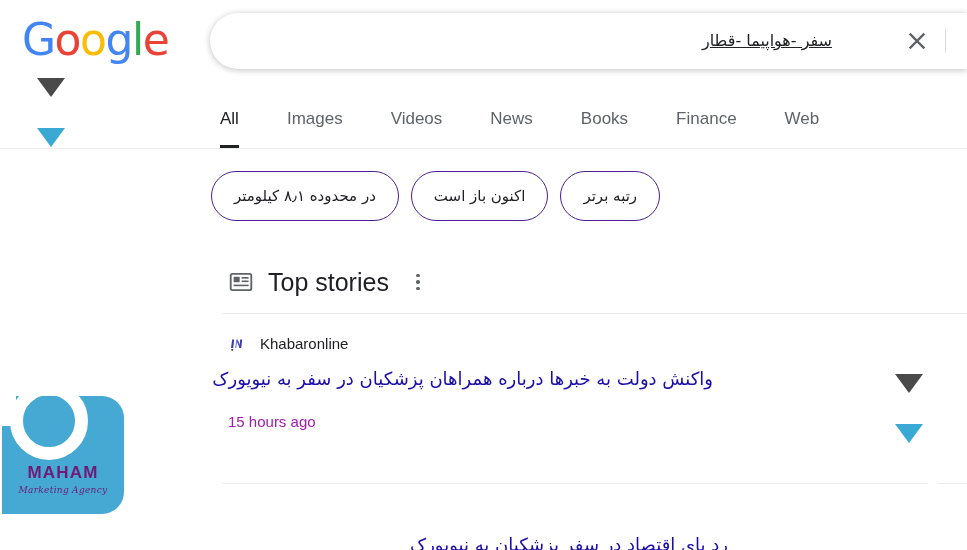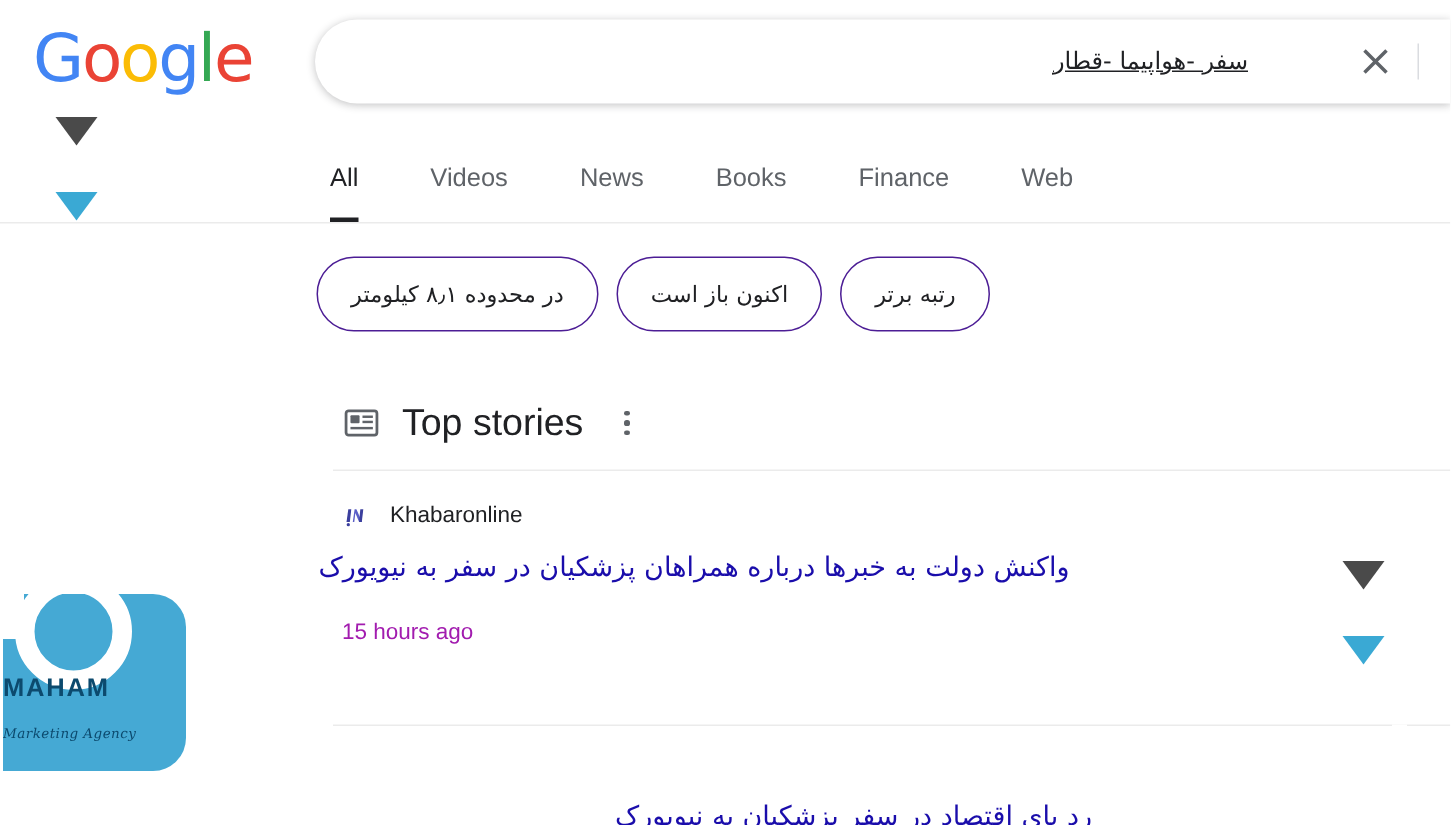--- a/index.html
+++ b/index.html
@@ -344,35 +344,35 @@
     top: -16px;
     width: 14px;
     height: 46px;
     background: #ffffff;
   }
   .maham-text {
     position: absolute;
     left: 0;
     right: 0;
     bottom: 18px;
-    text-align: left;
-    color: #0c4a6e;
+    text-align: center;
+    color: #701a75;
   }
   .maham-name {
     font-size: 17px;
     font-weight: bold;
     letter-spacing: 1.2px;
     line-height: 18px;
   }
   .maham-tag {
     font-size: 9px;
     font-style: italic;
     letter-spacing: .3px;
     line-height: 12px;
-    margin-top: 16px;
+    margin-top: 2px;
     font-family: "DejaVu Serif", serif;
   }
 
   
   .news-headline-cut {
     position: absolute;
     left: 228px;
     top: 532px;
     width: 500px;
     height: 18px;
@@ -409,20 +409,21 @@
     </div>
   </div>
 
   <div class="tri tri-dark tri-left-1"></div>
   <div class="tri tri-cyan tri-left-2"></div>
   <div class="tri tri-dark tri-right-1"></div>
   <div class="tri tri-cyan tri-right-2"></div>
 
   <div class="nav-tabs">
     <div class="nav-tab active">All</div>
+    <div class="nav-tab">Images</div>
     <div class="nav-tab">Videos</div>
     <div class="nav-tab">News</div>
     <div class="nav-tab">Books</div>
     <div class="nav-tab">Finance</div>
     <div class="nav-tab">Web</div>
   </div>
   <div class="nav-underline"></div>
 
   <div class="chips">
     <div class="chip">در محدوده ۸٫۱ کیلومتر</div>

